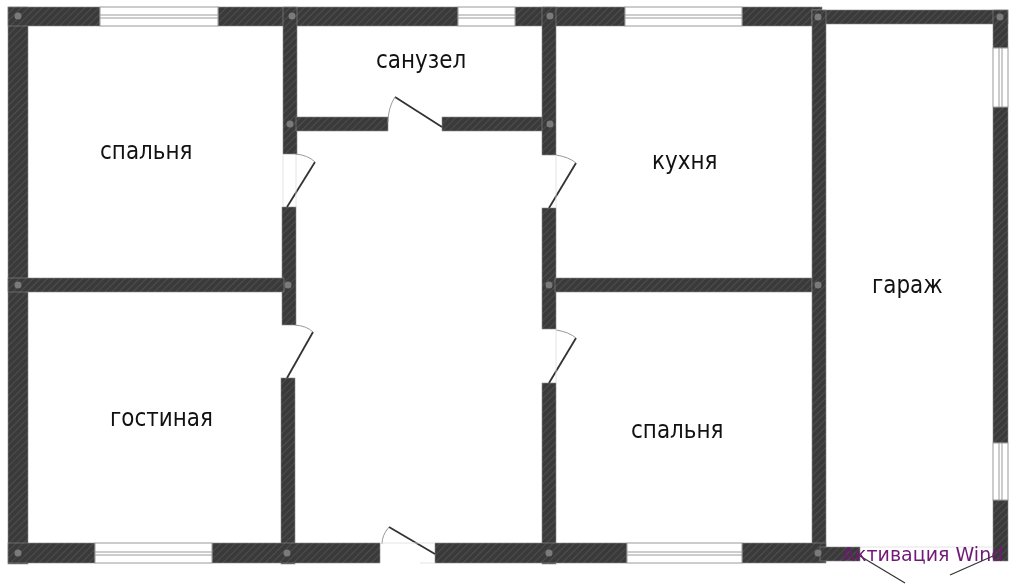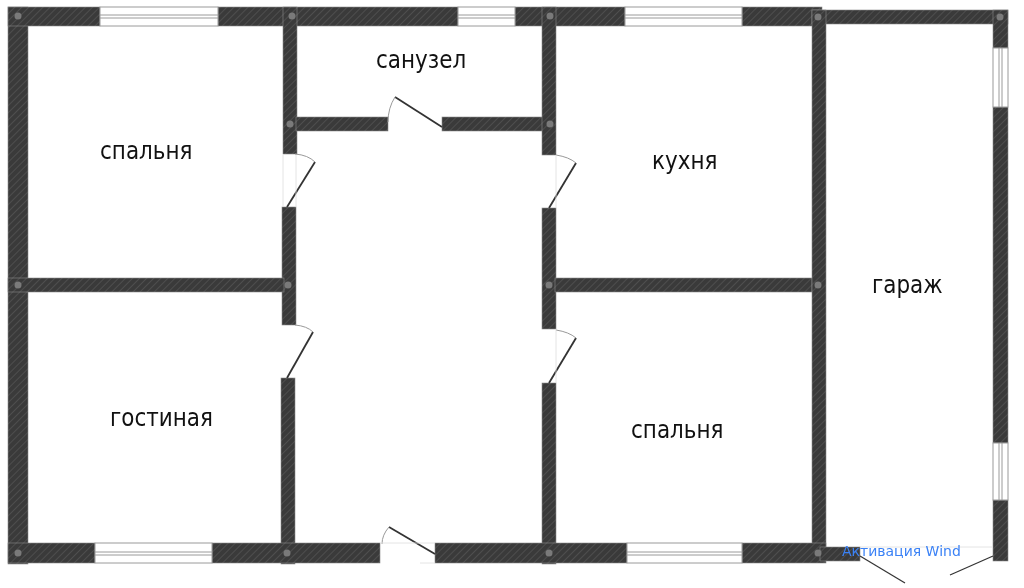--- a/index.html
+++ b/index.html
@@ -1,19 +1,19 @@
 <!DOCTYPE html>
 <html><head>
   <meta charset="utf-8">
   <style>
     html, body { margin: 0; padding: 0; background: #ffffff; }
     body { width: 1024px; height: 588px; position: relative; overflow: hidden; font-family: "DejaVu Sans", sans-serif; }
     .plan { position: absolute; left: 0; top: 0; width: 1024px; height: 588px; }
     .label { position: absolute; font-size: 25px; color: #111; letter-spacing: 0px; white-space: nowrap; font-family: "DejaVu Sans", sans-serif; transform: scaleX(0.86); transform-origin: left top; }
-    .watermark { position: absolute; font-size: 14px; color: #3b82f6; white-space: nowrap; font-family: "DejaVu Sans", sans-serif; }
+    .watermark { position: absolute; font-size: 19px; color: #701a75; white-space: nowrap; font-family: "DejaVu Sans", sans-serif; }
   </style>
 </head>
 <body>
 
 <svg class="plan" width="1024" height="588" viewBox="0 0 1024 588" xmlns="http://www.w3.org/2000/svg">
   <defs>
     <pattern id="hatch" patternUnits="userSpaceOnUse" width="5" height="5" patternTransform="rotate(45)">
       <rect width="5" height="5" fill="#3a3a3a"></rect>
       <line x1="0" y1="0" x2="0" y2="5" stroke="#5c5c5c" stroke-width="1.2"></line>
     </pattern>

